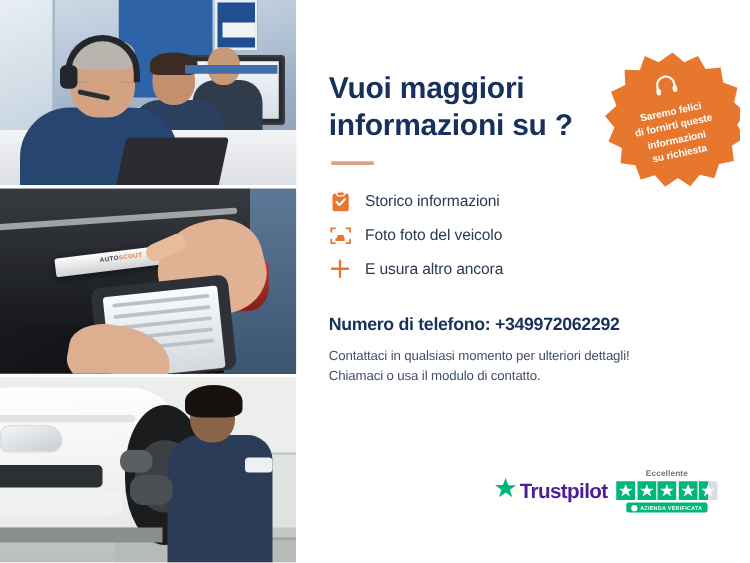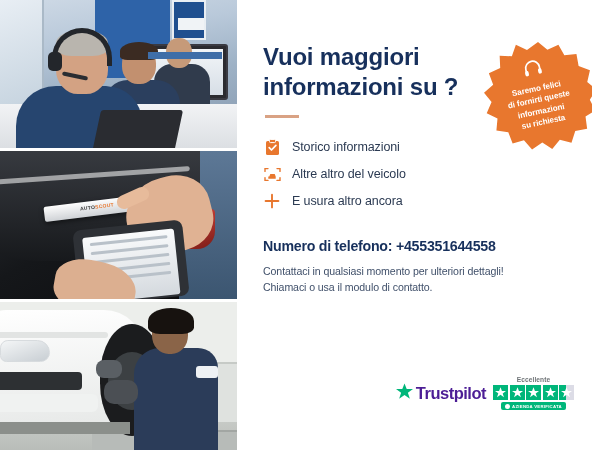--- a/index.html
+++ b/index.html
@@ -169,21 +169,21 @@
   .p3 .mech-body{position:absolute;left:134px;top:46px;width:84px;height:104px;background:#2b3c59;border-radius:26px 20px 0 0;}
   .p3 .logo{position:absolute;left:62px;top:18px;width:22px;height:12px;background:#eef1f4;border-radius:3px;}
   .p3 .glove{position:absolute;left:104px;top:78px;width:34px;height:24px;background:#4b4f54;border-radius:10px;}
   .p3 .glove2{position:absolute;left:96px;top:58px;width:26px;height:18px;background:#5a5f64;border-radius:8px;}
   .p3 .cabinet{position:absolute;left:92px;top:128px;right:0;bottom:0;background:#b7bbb8;border-top:2px solid #a2a6a3;}
 
   
   .content {
     position: relative;
     flex: 1 1 auto;
-    padding: 42px 22px 0 26px;
+    padding: 56px 22px 0 26px;
     background: #ffffff;
   }
   .headline {
     color: #17305c;
     font-size: 24px;
     line-height: 1.24;
     font-weight: 700;
     letter-spacing: -.2px;
     max-width: 210px;
   }
@@ -428,35 +428,35 @@
       <li class="feature">
         <span class="ico">
           <svg width="17" height="15" viewBox="0 0 17 15" fill="none" stroke="#e8772e" stroke-width="1.4" stroke-linecap="round">
             <path d="M1 4.4V1.6h3"></path>
               <path d="M13 1.6h3v2.8"></path>
             <path d="M16 10.6v2.8h-3"></path>
               <path d="M4 13.4H1v-2.8"></path>
             <path d="M4.6 9.6h7.8M5.3 9.6l1-2.6h4.4l1 2.6v2.1H4.3V9.6z" fill="#e8772e" stroke="none"></path>
           </svg>
         </span>
-        <span class="txt">Altre altro del veicolo</span>
+        <span class="txt">Foto foto del veicolo</span>
       </li>
 
       <li class="feature">
         <span class="ico">
           <svg width="16" height="16" viewBox="0 0 16 16" fill="none" stroke="#e8772e" stroke-width="1.9" stroke-linecap="round">
             <path d="M8 1.6V14.4"></path>
               <path d="M1.6 8H14.4"></path>
           </svg>
         </span>
         <span class="txt">E usura altro ancora</span>
       </li>
     </ul>
 
-    <div class="phone-line">Numero di telefono: +455351644558</div>
+    <div class="phone-line">Numero di telefono: +349972062292</div>
 
     <div class="sub">
       <span>Contattaci in qualsiasi momento per ulteriori dettagli!</span>
       <span>Chiamaci o usa il modulo di contatto.</span>
     </div>
   </div>
 
   <div class="badge">
     <div class="burst"></div>
     <div class="inner">

